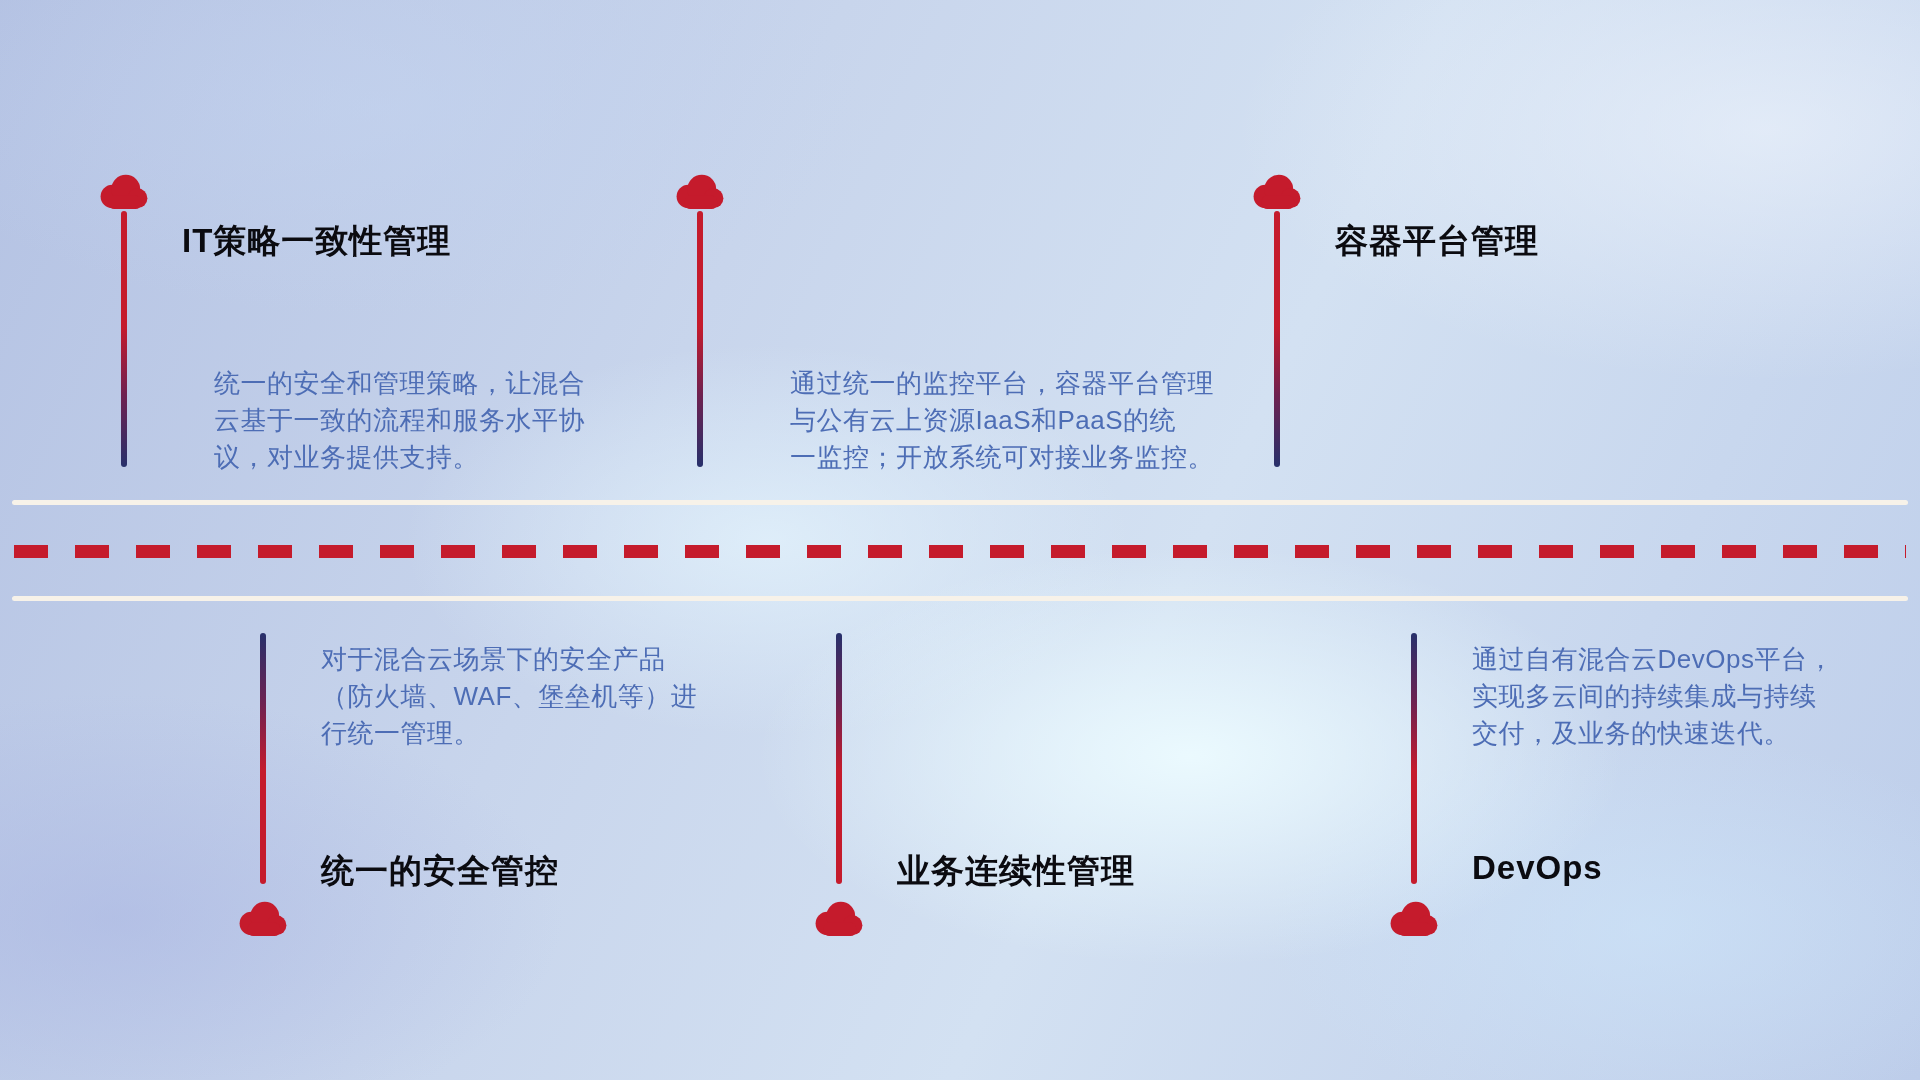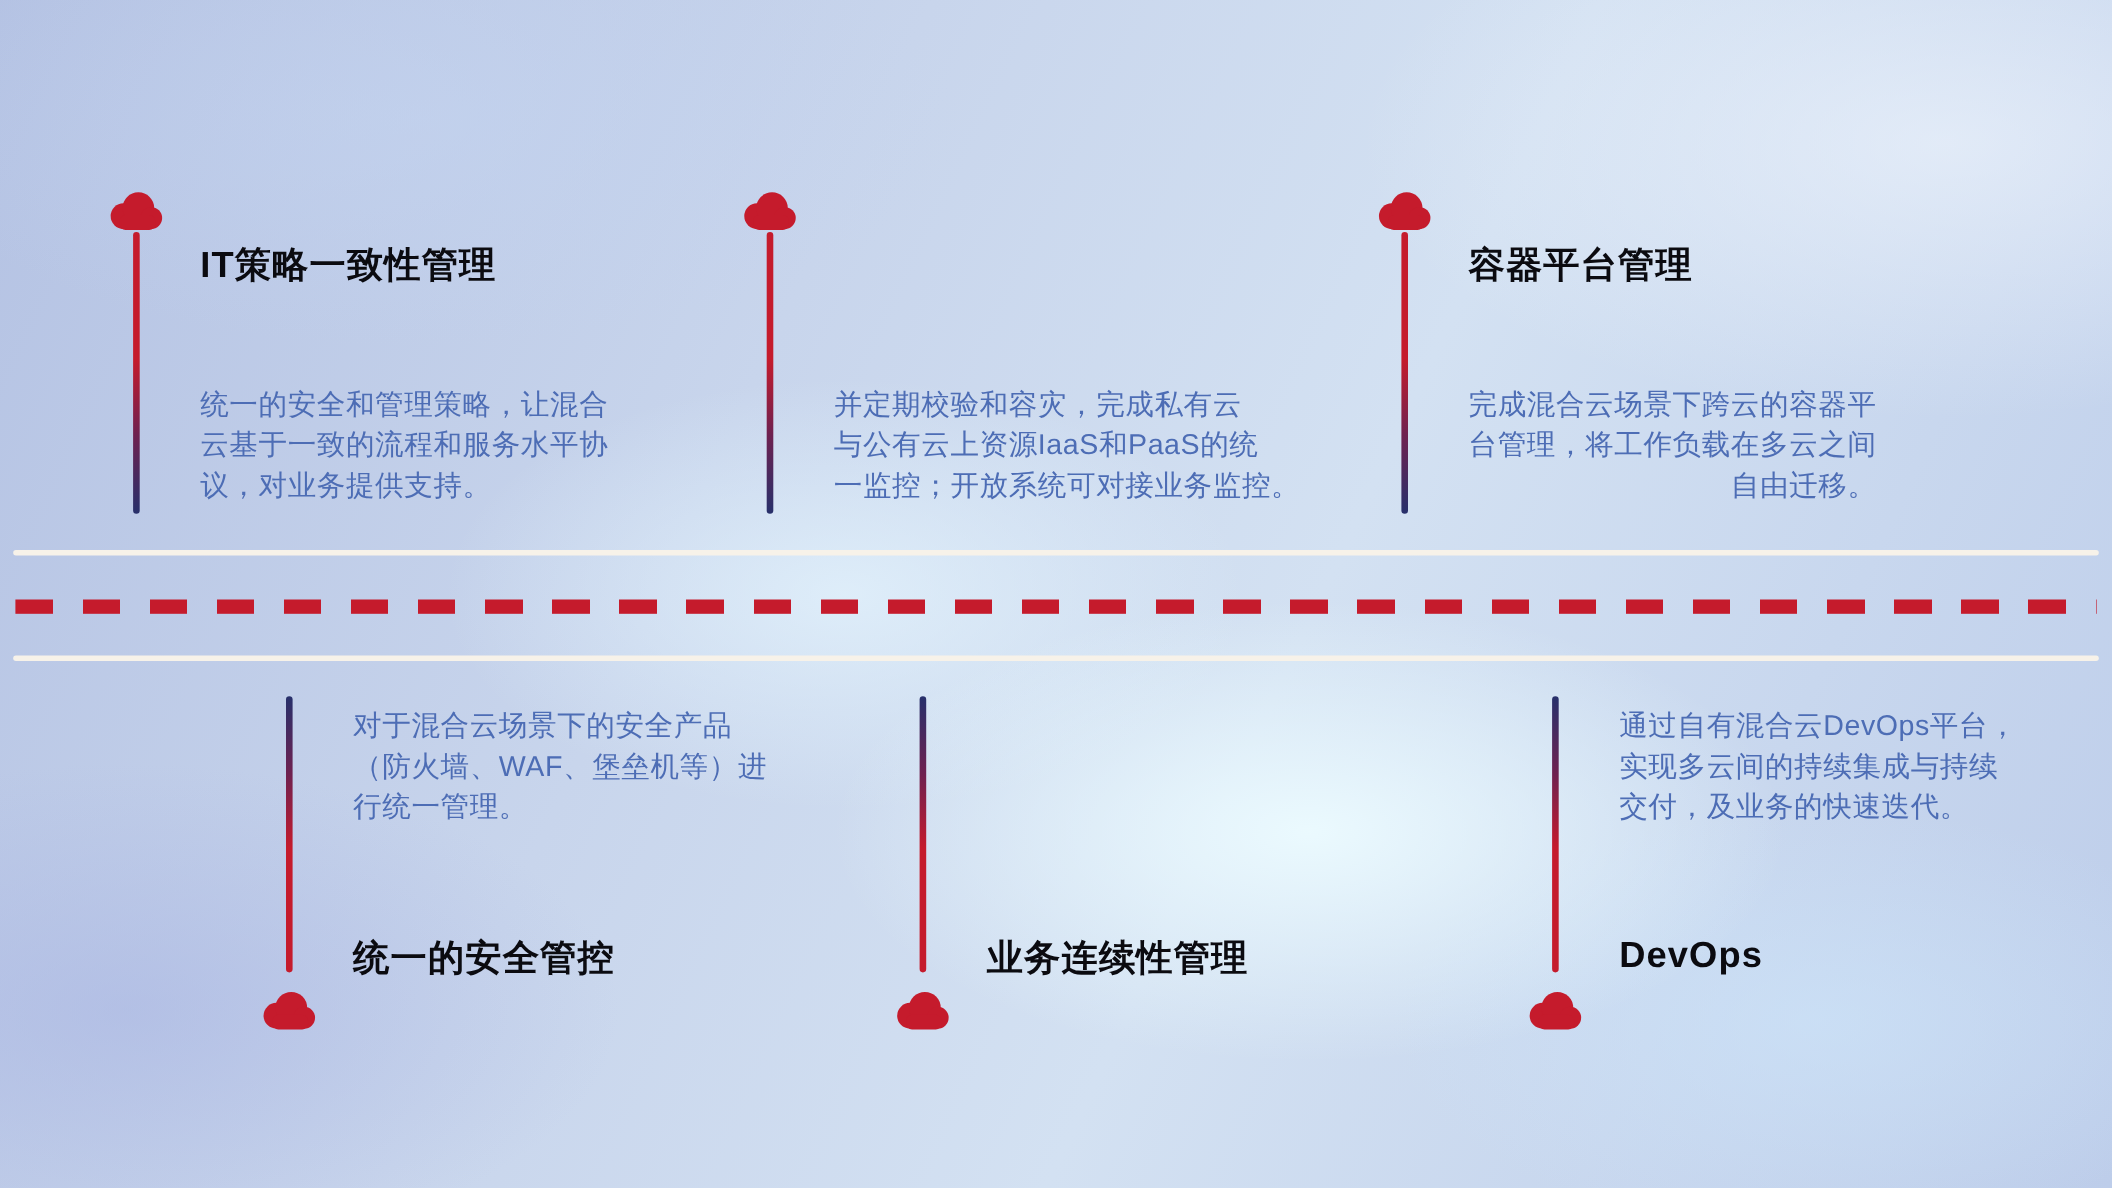--- a/index.html
+++ b/index.html
@@ -66,21 +66,21 @@
     letter-spacing:1px;white-space:nowrap;
   }
   .col.top .cap-title{top:48px;}
   .col.bottom .cap-title{top:216px;}
 
   .cap-desc{
     position:absolute;left:85px;
     font-size:26px;line-height:37px;color:var(--desc-text);
     white-space:pre-line;letter-spacing:0.5px;
   }
-  .col.top .cap-desc{top:178px;}
+  .col.top .cap-desc{top:194px;margin-left:32px;}
   .col.bottom .cap-desc{top:8px;}
 </style>
 </head>
 <body>
 
 <div class="canvas">
 
   <div class="divider-solid top"></div>
   <div class="divider-dashed"></div>
   <div class="divider-solid bottom"></div>
@@ -104,39 +104,36 @@
   <div class="col top c2">
     <div class="cloud">
       <svg viewBox="0 0 60 42" xmlns="http://www.w3.org/2000/svg">
         <circle cx="17" cy="27" r="13"></circle>
           <circle cx="32" cy="19" r="16"></circle>
         <circle cx="45" cy="29" r="11"></circle>
           <rect x="13" y="26" width="36" height="15" rx="6"></rect>
       </svg>
     </div>
     <div class="vline"></div>
-    <div class="cap-desc">并定期校验和容灾，完成私有云
+    <div class="cap-desc">通过统一的监控平台，容器平台管理
 与公有云上资源IaaS和PaaS的统
 一监控；开放系统可对接业务监控。</div>
   </div>
 
   <div class="col top c3">
     <div class="cloud">
       <svg viewBox="0 0 60 42" xmlns="http://www.w3.org/2000/svg">
         <circle cx="17" cy="27" r="13"></circle>
           <circle cx="32" cy="19" r="16"></circle>
         <circle cx="45" cy="29" r="11"></circle>
           <rect x="13" y="26" width="36" height="15" rx="6"></rect>
       </svg>
     </div>
     <div class="vline"></div>
     <div class="cap-title">容器平台管理</div>
-    <div class="cap-desc">完成混合云场景下跨云的容器平
-台管理，将工作负载在多云之间
-自由迁移。</div>
   </div>
 
   <div class="col bottom b1">
     <div class="vline"></div>
     <div class="cloud">
       <svg viewBox="0 0 60 42" xmlns="http://www.w3.org/2000/svg">
         <circle cx="17" cy="27" r="13"></circle>
           <circle cx="32" cy="19" r="16"></circle>
         <circle cx="45" cy="29" r="11"></circle>
           <rect x="13" y="26" width="36" height="15" rx="6"></rect>

